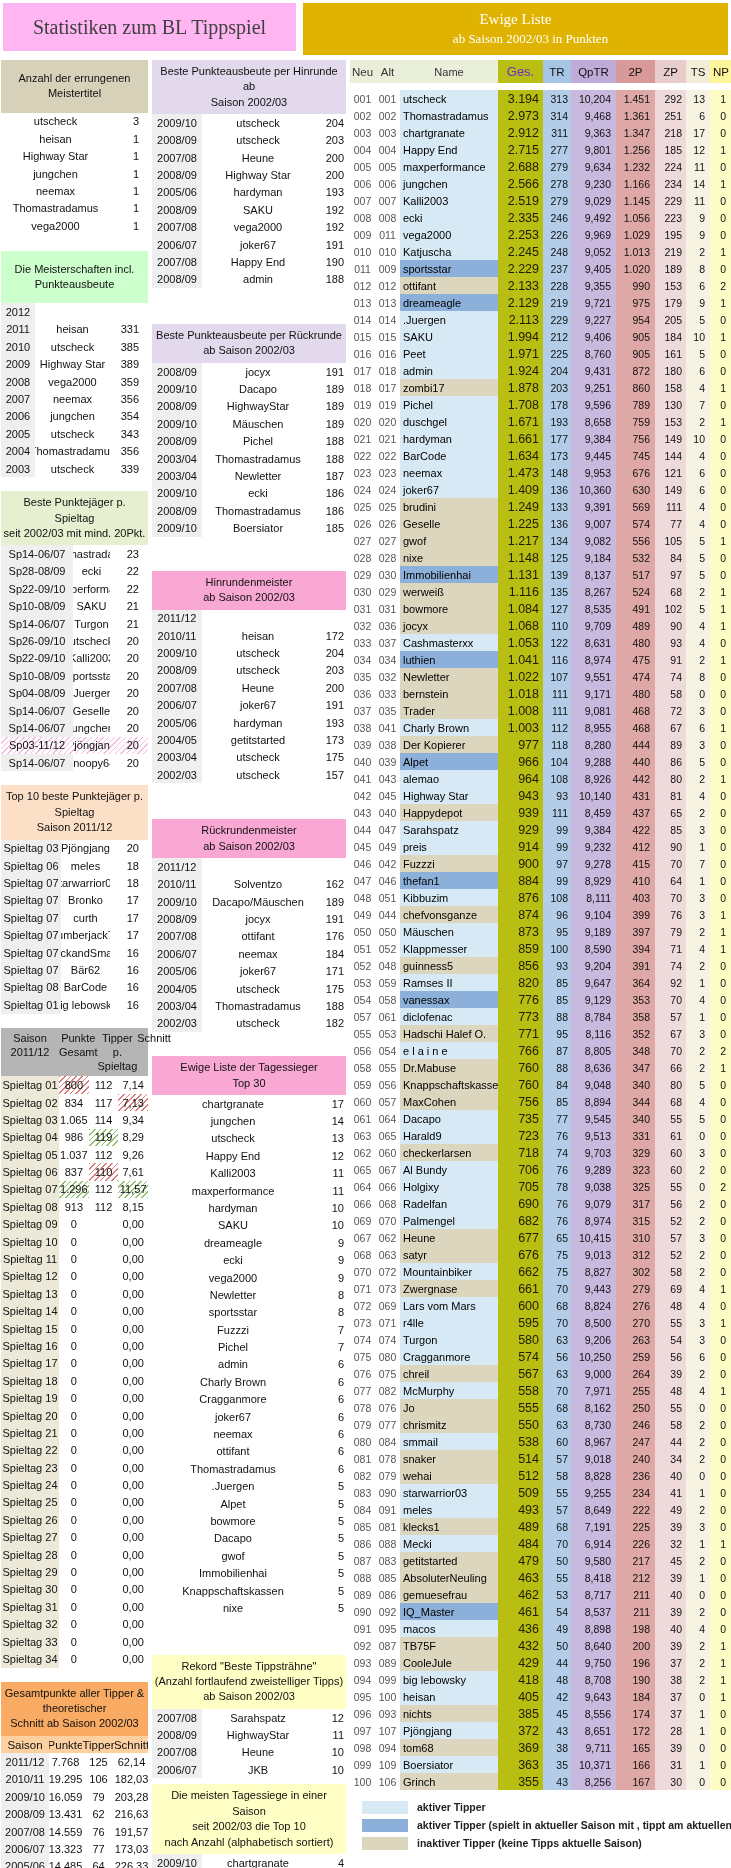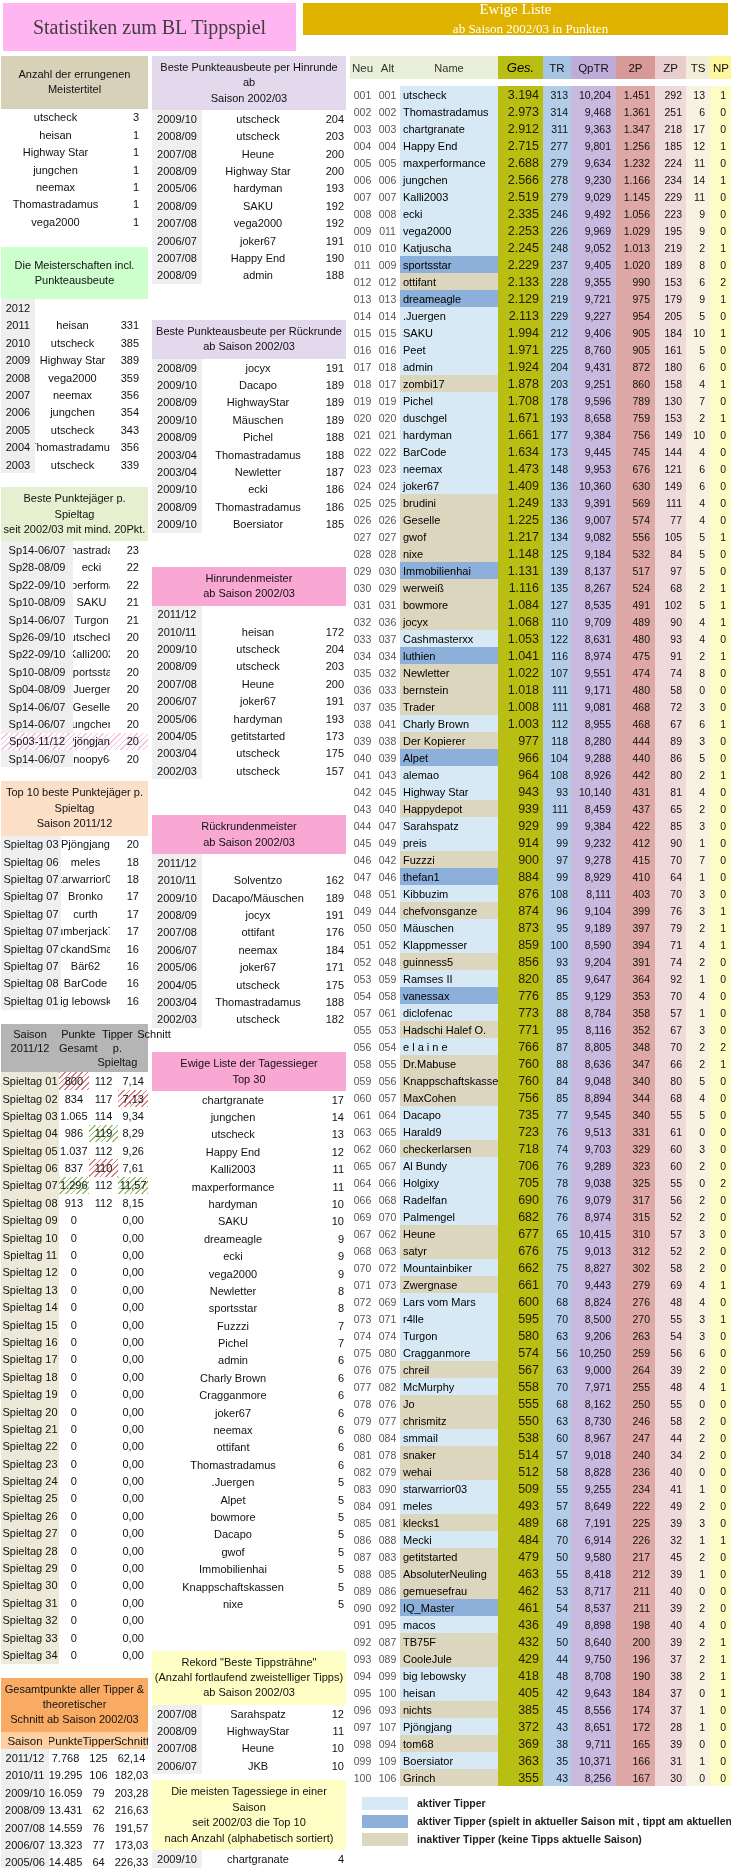--- a/index.html
+++ b/index.html
@@ -1,21 +1,21 @@
 <!DOCTYPE html>
 <html><head>
 <meta charset="utf-8">
 <style>
   html,body{margin:0;padding:0;background:#fff;}
   body{width:731px;font-family:"Liberation Sans",sans-serif;color:#111;-webkit-font-smoothing:antialiased;}
   .top-row{display:flex;gap:7px;padding:3px 3px 5px 3px;}
   .title-pink{width:293px;flex:none;background:#ffb5f1;color:#404040;font-family:"Liberation Serif",serif;
     font-size:20px;text-align:center;height:48px;line-height:48px;}
   .title-gold{flex:1;background:#dfb300;color:#fff;font-family:"Liberation Serif",serif;text-align:center;
-    height:32px;display:flex;flex-direction:column;justify-content:center;gap:3px;}
+    height:52px;display:flex;flex-direction:column;justify-content:center;gap:3px;}
   .tg1{font-size:15px;}.tg2{font-size:13px;padding-left:30px;}
   .cols{display:flex;gap:4px;padding:0 1px;align-items:flex-start;}
   .col-left{width:147px;flex:none;}
   .col-mid{width:194px;flex:none;}
   .col-right{width:382px;flex:none;}
   section{margin-bottom:14px;}
   .shdr{text-align:center;font-size:11px;line-height:1.4;padding:4px 2px;color:#111;}
   .shdr.tall{padding:11px 2px;}
   .h-tan{background:#d8d1ba;}
   .h-green{background:#ccffcc;}
@@ -56,21 +56,21 @@
   .c-tr{width:28px;background:#b3cde9;justify-content:flex-end;padding-right:3px;}
   .c-qptr{width:45px;background:#c9b9de;justify-content:flex-end;padding-right:5px;}
   .c-p2{width:39px;background:#dda8a5;justify-content:flex-end;padding-right:5px;}
   .c-zp{width:31px;background:#eedadb;justify-content:flex-end;padding-right:4px;}
   .c-ts{width:24px;background:#f6f3e2;justify-content:flex-end;padding-right:5px;}
   .c-np{width:22px;background:#fefcc5;justify-content:flex-end;padding-right:6px;}
   .ehdr .c-neu,.ehdr .c-alt,.ehdr .c-name{background:#e9efd9;justify-content:center;color:#333;padding-left:0;}
   .ehdr .c-tr{background:#a6c4e4;}.ehdr .c-qptr{background:#bfabd8;}.ehdr .c-p2{background:#d79a98;}
   .ehdr .c-zp{background:#e9cdcd;text-align:center;}.ehdr .c-ts{background:#f1edd6;}.ehdr .c-np{background:#fdf69b;}
   .ehdr > div{justify-content:center;padding:0;}
-  .ehdr .c-ges{color:#000000;font-size:13px;font-style:italic;}
+  .ehdr .c-ges{color:#6d28d9;font-size:13px;}
   .st-a{background:#d7e9f4;}
   .st-s{background:#8db0da;}
   .st-i{background:#ddd6bf;}
   .legend{margin-top:8px;}
   .lrow{display:flex;align-items:center;height:18px;gap:9px;}
   .swatch{width:46px;height:13px;margin-left:12px;flex:none;}
   .ltext{font-size:10.5px;font-weight:bold;color:#222;white-space:nowrap;}
 </style>
 </head>
 <body>

